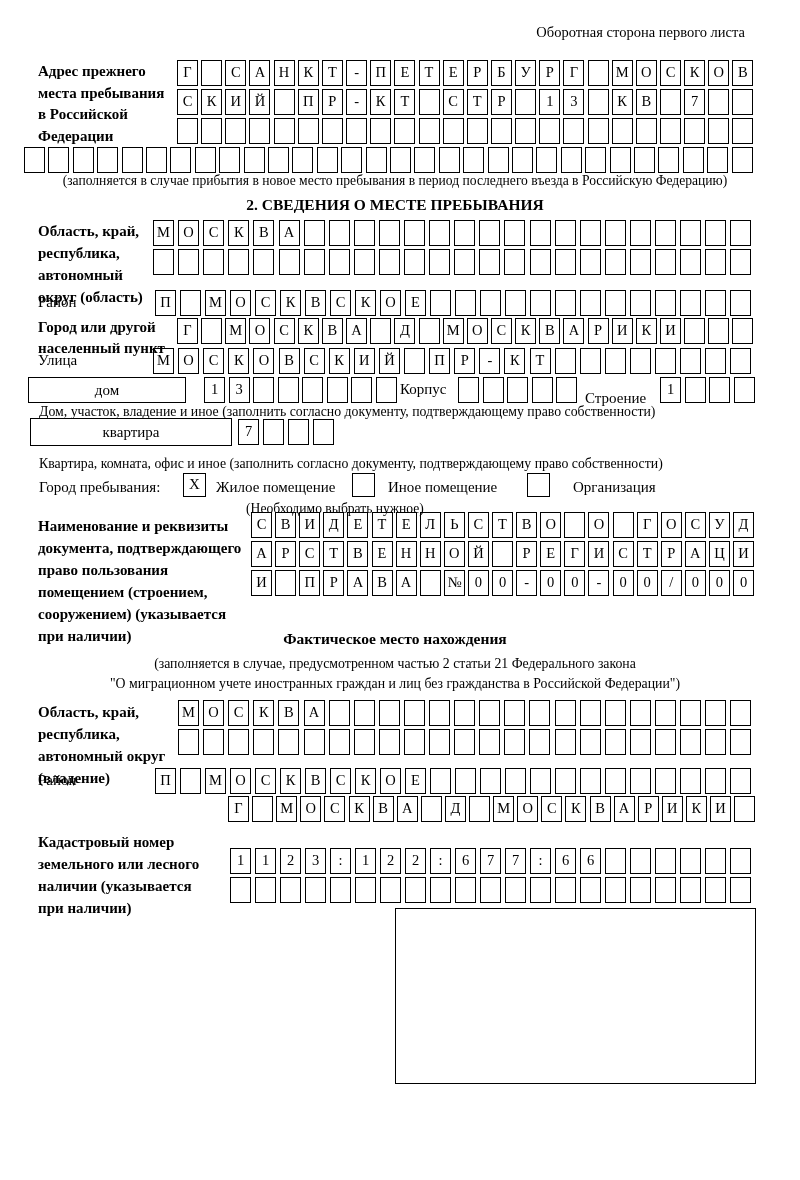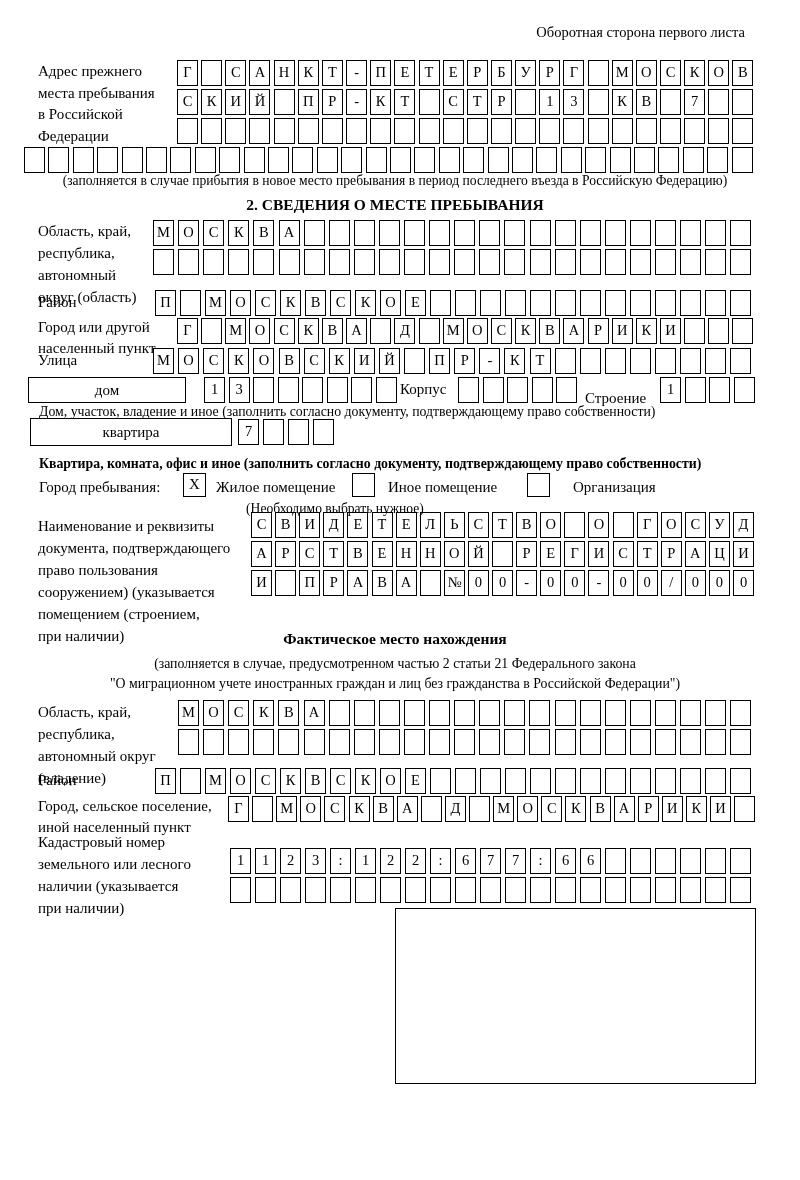--- a/index.html
+++ b/index.html
@@ -3,21 +3,21 @@
 <meta charset="utf-8">
 <style>
   html,body{margin:0;padding:0;background:#fff;}
   .page{position:relative;width:800px;height:1180px;background:#ffffff;
         font-family:"Liberation Serif","DejaVu Serif",serif;color:#000;overflow:hidden;}
   .abs{position:absolute;}
   .cellrow{position:absolute;height:26px;}
   .cell{position:absolute;top:0;width:21px;height:26px;border:1.6px solid #000;
         box-sizing:border-box;text-align:center;font-size:14.5px;line-height:22px;}
   .label{position:absolute;font-size:15px;line-height:21.5px;white-space:nowrap;}
-  .ll{display:block;}
+  .ll{display:block;font-weight:bold;}
   .note{position:absolute;font-size:13.6px;white-space:nowrap;}
   .centered{text-align:center;white-space:normal;}
   .title{position:absolute;font-weight:bold;font-size:15.5px;text-align:center;}
   .fieldbox{position:absolute;border:1.6px solid #000;box-sizing:border-box;
             text-align:center;font-size:15px;}
   .checkbox{position:absolute;width:23px;height:24px;border:1.6px solid #000;
             box-sizing:border-box;text-align:center;font-size:15px;line-height:21px;}
   .bigbox{position:absolute;border:1.7px solid #000;box-sizing:border-box;background:#fff;}
   .caption{position:absolute;font-size:13.6px;line-height:22.5px;text-align:center;}
 </style>
@@ -322,37 +322,37 @@
     </div>
   <div class="note" style="left:39px;top:404px;font-size:13.8px;">Дом, участок, владение и иное (заполнить согласно документу, подтверждающему право собственности)</div>
 
   <div class="fieldbox" style="left:30px;top:418px;width:202px;height:28px;line-height:26px;">квартира</div>
   <div class="cellrow" style="left:238px;top:419px;">
       <span class="cell" style="left: 0px;">7</span>
       <span class="cell" style="left: 25px;"></span>
       <span class="cell" style="left: 50px;"></span>
       <span class="cell" style="left: 75px;"></span>
     </div>
-  <div class="note" style="left:39px;top:456px;font-size:13.8px;font-weight:bold;">Квартира, комната, офис и иное (заполнить согласно документу, подтверждающему право собственности)</div>
+  <div class="note" style="left:39px;top:456px;font-size:13.8px;">Квартира, комната, офис и иное (заполнить согласно документу, подтверждающему право собственности)</div>
 
   <div class="label" style="left:39px;top:477px;">Город пребывания:</div>
   <div class="checkbox" style="left:183px;top:473px;">X</div>
   <div class="label" style="left:216px;top:477px;">Жилое помещение</div>
   <div class="checkbox" style="left:352px;top:473px;"></div>
   <div class="label" style="left:388px;top:477px;">Иное помещение</div>
   <div class="checkbox" style="left:527px;top:473px;"></div>
   <div class="label" style="left:573px;top:477px;">Организация</div>
   <div class="note centered" style="left:155px;top:501px;width:360px;">(Необходимо выбрать нужное)</div>
 
   <div class="label" style="left:38px;top:515px;line-height:22px;">
     <span class="ll">Наименование и реквизиты</span>
     <span class="ll">документа, подтверждающего</span>
     <span class="ll">право пользования</span>
+    <span class="ll">помещением (строением,</span>
     <span class="ll">сооружением) (указывается</span>
-    <span class="ll">помещением (строением,</span>
     <span class="ll">при наличии)</span>
   </div>
   <div class="cellrow" style="left:251px;top:512px;">
       <span class="cell" style="left: 0px;">С</span>
       <span class="cell" style="left: 24.1px;">В</span>
       <span class="cell" style="left: 48.2px;">И</span>
       <span class="cell" style="left: 72.3px;">Д</span>
       <span class="cell" style="left: 96.4px;">Е</span>
       <span class="cell" style="left: 120.5px;">Т</span>
       <span class="cell" style="left: 144.6px;">Е</span>
@@ -500,24 +500,20 @@
       <span class="cell" style="left: 400px;"></span>
       <span class="cell" style="left: 425px;"></span>
       <span class="cell" style="left: 450px;"></span>
       <span class="cell" style="left: 475px;"></span>
       <span class="cell" style="left: 500px;"></span>
       <span class="cell" style="left: 525px;"></span>
       <span class="cell" style="left: 550px;"></span>
       <span class="cell" style="left: 575px;"></span>
     </div>
 
-  <div class="label" style="left:38px;top:796px;line-height:21px;">
-    <span class="ll">Город, сельское поселение,</span>
-    <span class="ll">иной населенный пункт</span>
-  </div>
   <div class="cellrow" style="left:228px;top:796px;">
       <span class="cell" style="left: 0px;">Г</span>
       <span class="cell" style="left: 24.1px;"></span>
       <span class="cell" style="left: 48.2px;">М</span>
       <span class="cell" style="left: 72.3px;">О</span>
       <span class="cell" style="left: 96.4px;">С</span>
       <span class="cell" style="left: 120.5px;">К</span>
       <span class="cell" style="left: 144.6px;">В</span>
       <span class="cell" style="left: 168.7px;">А</span>
       <span class="cell" style="left: 192.8px;"></span>

